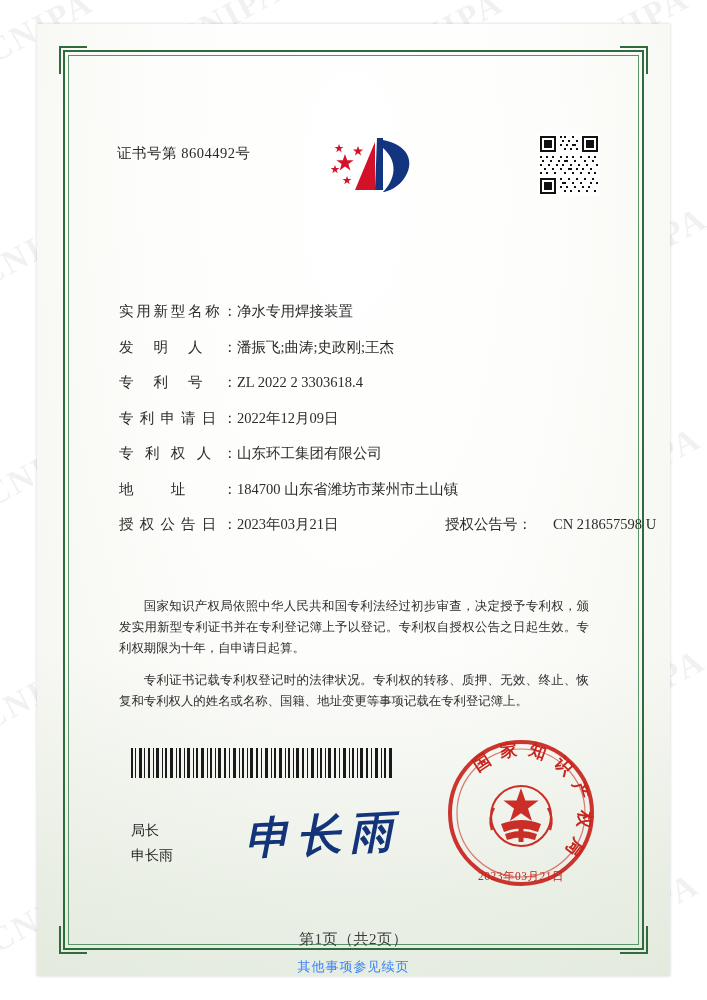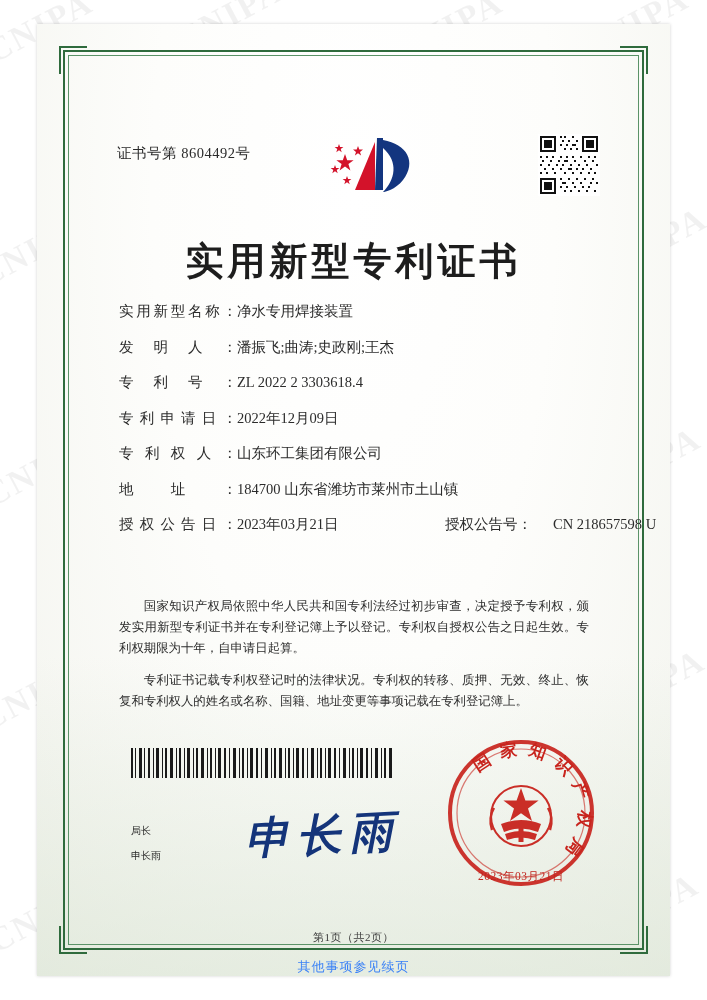--- a/index.html
+++ b/index.html
@@ -185,21 +185,21 @@
     top: 724px;
     width: 262px;
     height: 30px;
   }
 
   
   .sig-label {
     position: absolute;
     left: 94px;
     top: 794px;
-    font-size: 10px;
+    font-size: 14px;
     color: #262626;
     line-height: 25px;
     filter: blur(0.3px);
   }
   .sig-hand {
     position: absolute;
     left: 208px;
     top: 782px;
     font-size: 44px;
     color: #14347a;
@@ -228,21 +228,21 @@
     color: #c0261f;
     letter-spacing: 0.5px;
   }
 
   
   .page-footer {
     position: absolute;
     left: 0; right: 0;
     top: 906px;
     text-align: center;
-    font-size: 11px;
+    font-size: 15px;
     color: #3d3d3d;
     letter-spacing: 0.5px;
   }
 
   .below-note {
     position: absolute;
     left: 0; right: 0;
     top: 958px;
     text-align: center;
     font-size: 13px;
@@ -391,21 +391,20 @@
             <rect x="50" y="52" width="2" height="2"></rect>
           <rect x="26" y="56" width="2" height="2"></rect>
             <rect x="32" y="56" width="2" height="2"></rect>
             <rect x="40" y="56" width="2" height="2"></rect>
           <rect x="48" y="56" width="2" height="2"></rect>
             <rect x="56" y="56" width="2" height="2"></rect>
         </g>
       </svg>
     </div>
 
-    <div class="title">实用新型专利证书</div>
 
     <div class="fields">
 
       <div class="field-row">
         <span class="field-label spread">
           <span>实</span>
             <span>用</span>
             <span>新</span>
             <span>型</span>
             <span>名</span>

